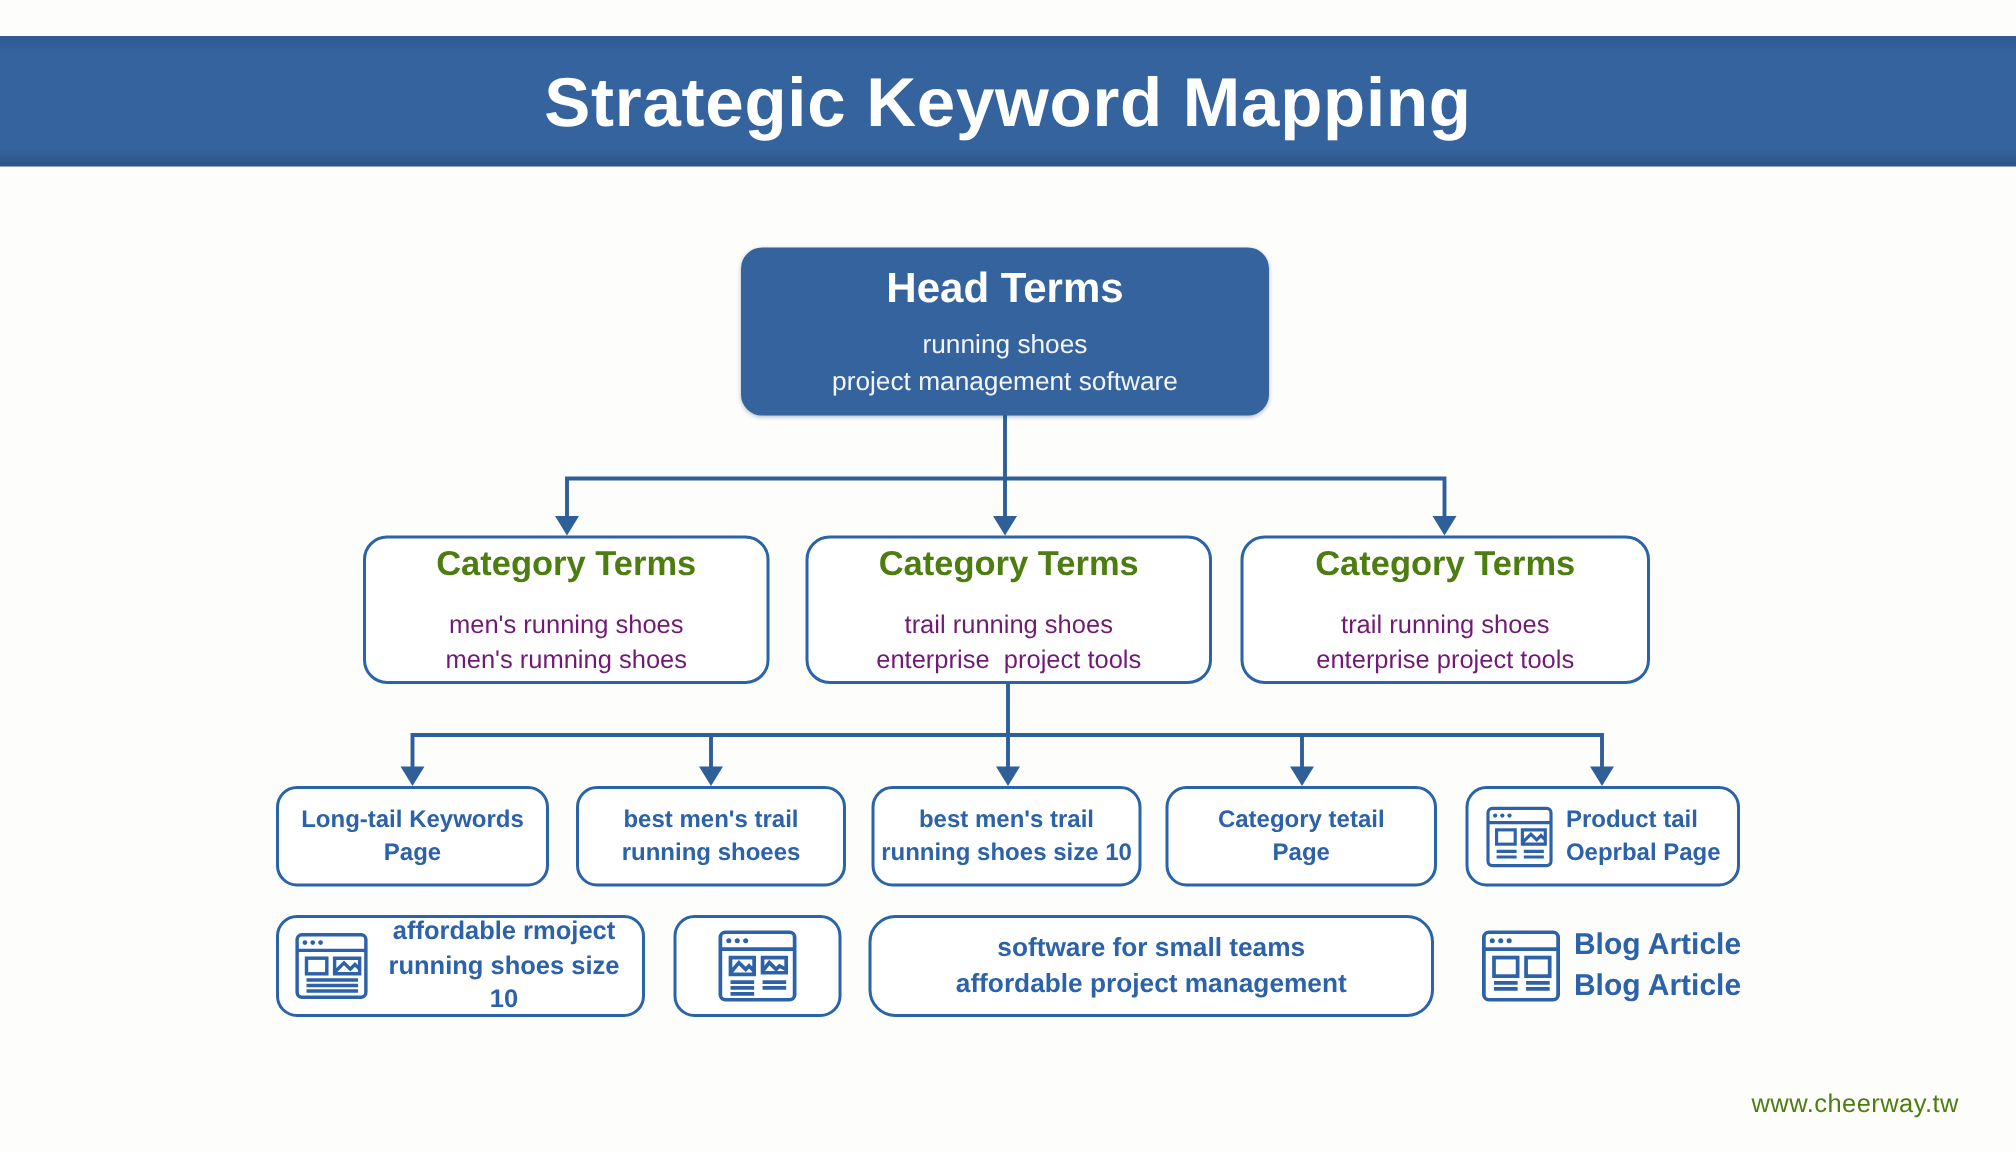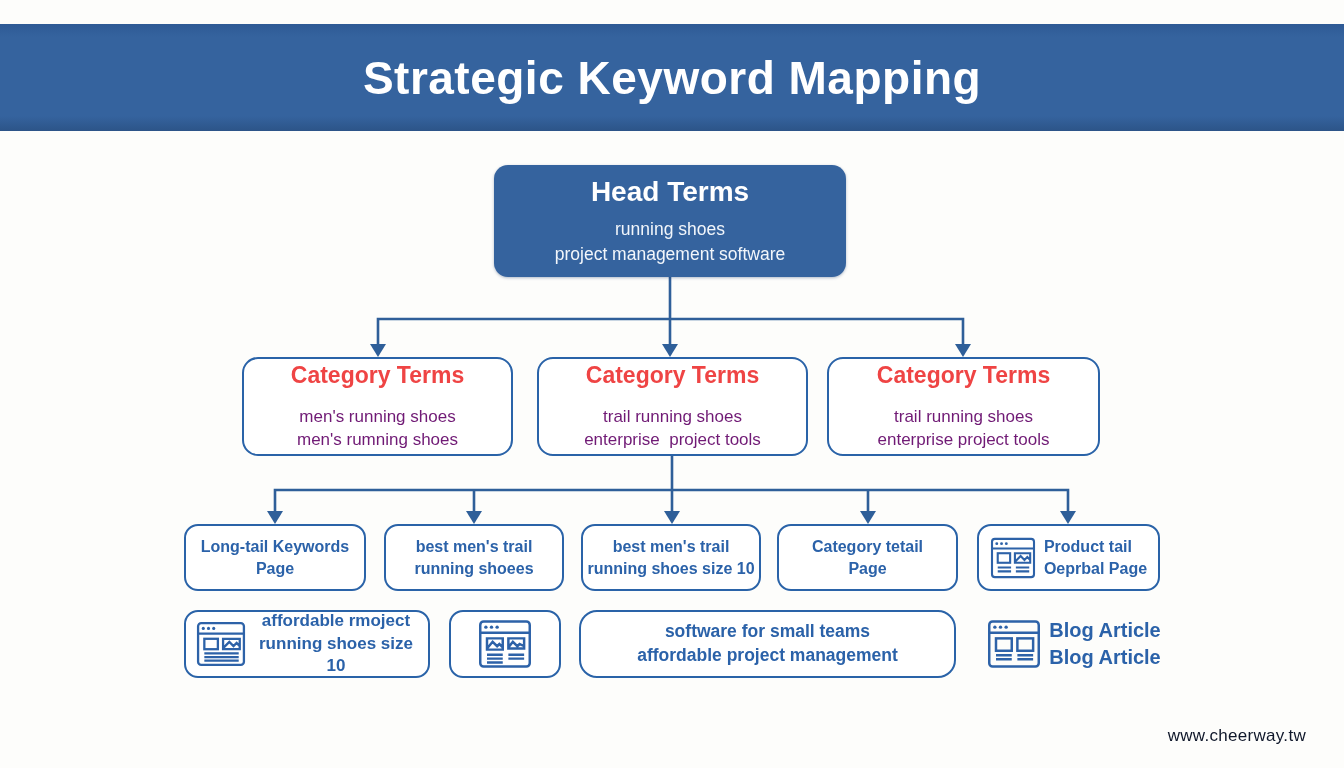--- a/index.html
+++ b/index.html
@@ -5,21 +5,21 @@
   html,body{margin:0;padding:0;}
   body{
     width:1344px;height:768px;position:relative;overflow:hidden;
     background:#fdfdfb;
     font-family:"Liberation Sans","DejaVu Sans",sans-serif;
   }
   .stage{position:absolute;inset:0;width:1344px;height:768px;}
 
   
   .banner{
-    position:absolute;left:0;top:24px;width:1344px;height:107px;
+    position:absolute;left:0;top:24px;width:1344px;height:87px;
     background:linear-gradient(180deg,#2e5a95 0%,#35639e 12%,#35639e 86%,#2c5488 100%);
     display:flex;align-items:center;justify-content:center;
   }
   .banner h1{
     margin:0;color:#ffffff;font-size:46px;font-weight:bold;letter-spacing:.5px;
   }
 
   
   svg.connectors{position:absolute;inset:0;pointer-events:none;}
 
@@ -31,40 +31,40 @@
   .filled{
     background:#35639e;border-radius:14px;color:#fff;
     box-shadow:0 1px 3px rgba(30,60,110,.35);
   }
   .filled .node-title{font-size:28px;font-weight:bold;margin-bottom:9px;}
   .filled .line{font-size:17.5px;line-height:1.42;color:#f2f6fb;}
 
   .outlined{
     background:#ffffff;border:2.5px solid #2a63a8;border-radius:16px;
   }
-  .outlined .node-title{font-size:23px;font-weight:bold;color:#ef4444;margin-bottom:17px;}
+  .outlined .node-title{font-size:23px;font-weight:bold;color:#4d7c0f;margin-bottom:17px;}
   .outlined .line-dark{font-size:17px;line-height:1.32;color:#701a75;white-space:pre-wrap;}
 
   .leaf{
     background:#ffffff;border:2.5px solid #2a63a8;border-radius:14px;
   }
   .leaf .line-blue{font-size:16px;font-weight:bold;color:#2b62a9;line-height:1.35;white-space:pre-wrap;}
 
   .row-flex{flex-direction:row;gap:8px;padding:0 10px;}
   .row-flex .txt{display:flex;flex-direction:column;justify-content:center;text-align:center;}
   .txt-left{text-align:left !important;}
 
   .blog-item{border:none;background:transparent;}
   .blog-item .line-blue{font-size:20px;text-align:left;}
 
   .icon{flex:0 0 auto;display:block;}
 
   .watermark{
     position:absolute;right:38px;bottom:22px;
-    color:#0f172a;font-size:17px;letter-spacing:.3px;
+    color:#4d7c0f;font-size:17px;letter-spacing:.3px;
   }
 </style>
 </head>
 <body>
 
 <div class="stage">
 
   <div class="banner">
     <h1>Strategic Keyword Mapping</h1>
   </div>

